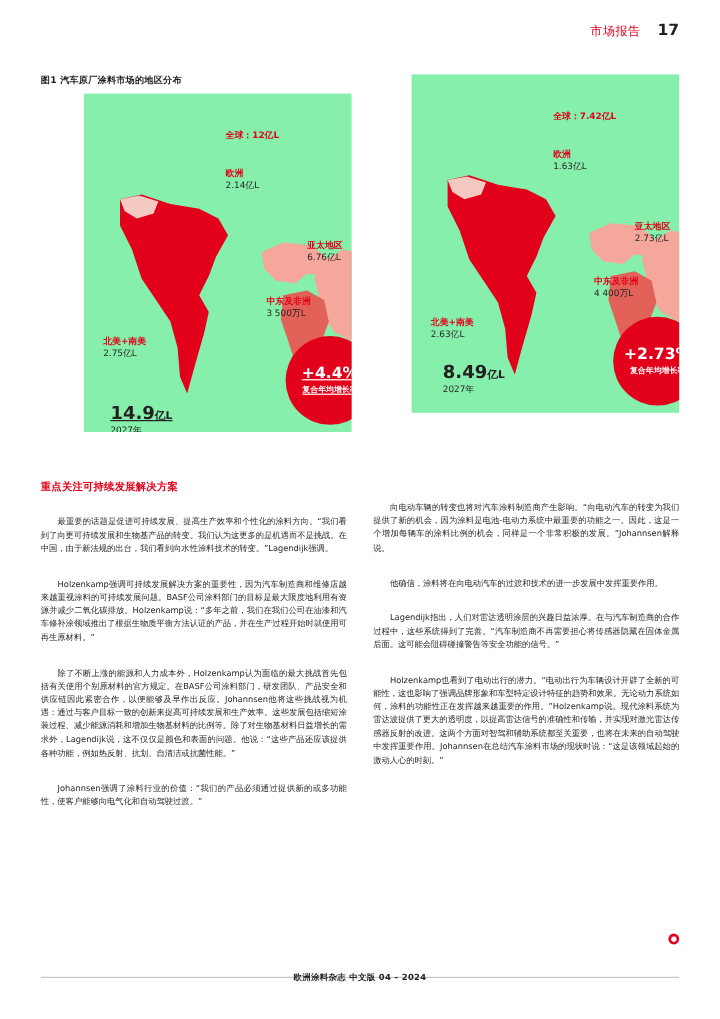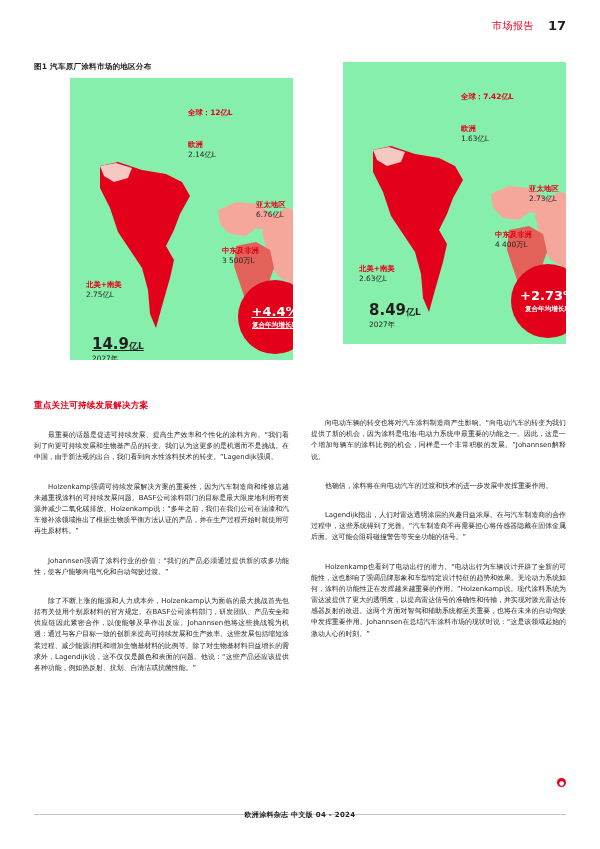--- a/index.html
+++ b/index.html
@@ -276,22 +276,22 @@
         </div>
       </div>
     </div>
   </div>
 
   <div class="articles">
     <div class="col">
       <div class="art-head">重点关注可持续发展解决方案</div>
       <p class="art-p">最重要的话题是促进可持续发展、提高生产效率和个性化的涂料方向。“我们看到了向更可持续发展和生物基产品的转变。我们认为这更多的是机遇而不是挑战。在中国，由于新法规的出台，我们看到向水性涂料技术的转变。”Lagendijk强调。</p>
       <p class="art-p">Holzenkamp强调可持续发展解决方案的重要性，因为汽车制造商和维修店越来越重视涂料的可持续发展问题。BASF公司涂料部门的目标是最大限度地利用有资源并减少二氧化碳排放。Holzenkamp说：“多年之前，我们在我们公司在油漆和汽车修补涂领域推出了根据生物质平衡方法认证的产品，并在生产过程开始时就使用可再生原材料。”</p>
+      <p class="art-p">除了不断上涨的能源和人力成本外，Holzenkamp认为面临的最大挑战首先包括有关使用个别原材料的官方规定。在BASF公司涂料部门，研发团队、产品安全和供应链因此紧密合作，以便能够及早作出反应。Johannsen他将这些挑战视为机遇：通过与客户目标一致的创新来提高可持续发展和生产效率。这些发展包括缩短涂装过程、减少能源消耗和增加生物基材料的比例等。除了对生物基材料日益增长的需求外，Lagendijk说，这不仅仅是颜色和表面的问题。他说：“这些产品还应该提供各种功能，例如热反射、抗划、自清洁或抗菌性能。”</p>
       <p class="art-p">Johannsen强调了涂料行业的价值：“我们的产品必须通过提供新的或多功能性，使客户能够向电气化和自动驾驶过渡。”</p>
-      <p class="art-p">除了不断上涨的能源和人力成本外，Holzenkamp认为面临的最大挑战首先包括有关使用个别原材料的官方规定。在BASF公司涂料部门，研发团队、产品安全和供应链因此紧密合作，以便能够及早作出反应。Johannsen他将这些挑战视为机遇：通过与客户目标一致的创新来提高可持续发展和生产效率。这些发展包括缩短涂装过程、减少能源消耗和增加生物基材料的比例等。除了对生物基材料日益增长的需求外，Lagendijk说，这不仅仅是颜色和表面的问题。他说：“这些产品还应该提供各种功能，例如热反射、抗划、自清洁或抗菌性能。”</p>
     </div>
     <div class="col">
       <p class="art-p">向电动车辆的转变也将对汽车涂料制造商产生影响。“向电动汽车的转变为我们提供了新的机会，因为涂料是电池-电动力系统中最重要的功能之一。因此，这是一个增加每辆车的涂料比例的机会，同样是一个非常积极的发展。”Johannsen解释说。</p>
       <p class="art-p">他确信，涂料将在向电动汽车的过渡和技术的进一步发展中发挥重要作用。</p>
       <p class="art-p">Lagendijk指出，人们对雷达透明涂层的兴趣日益浓厚。在与汽车制造商的合作过程中，这些系统得到了完善。“汽车制造商不再需要担心将传感器隐藏在固体金属后面。这可能会阻碍碰撞警告等安全功能的信号。”</p>
       <p class="art-p">Holzenkamp也看到了电动出行的潜力。“电动出行为车辆设计开辟了全新的可能性，这也影响了强调品牌形象和车型特定设计特征的趋势和效果。无论动力系统如何，涂料的功能性正在发挥越来越重要的作用。”Holzenkamp说。现代涂料系统为雷达波提供了更大的透明度，以提高雷达信号的准确性和传输，并实现对激光雷达传感器反射的改进。这两个方面对智驾和辅助系统都至关重要，也将在未来的自动驾驶中发挥重要作用。Johannsen在总结汽车涂料市场的现状时说：“这是该领域起始的激动人心的时刻。”</p>
     </div>
   </div>
 
   <div class="end-mark">●</div>

